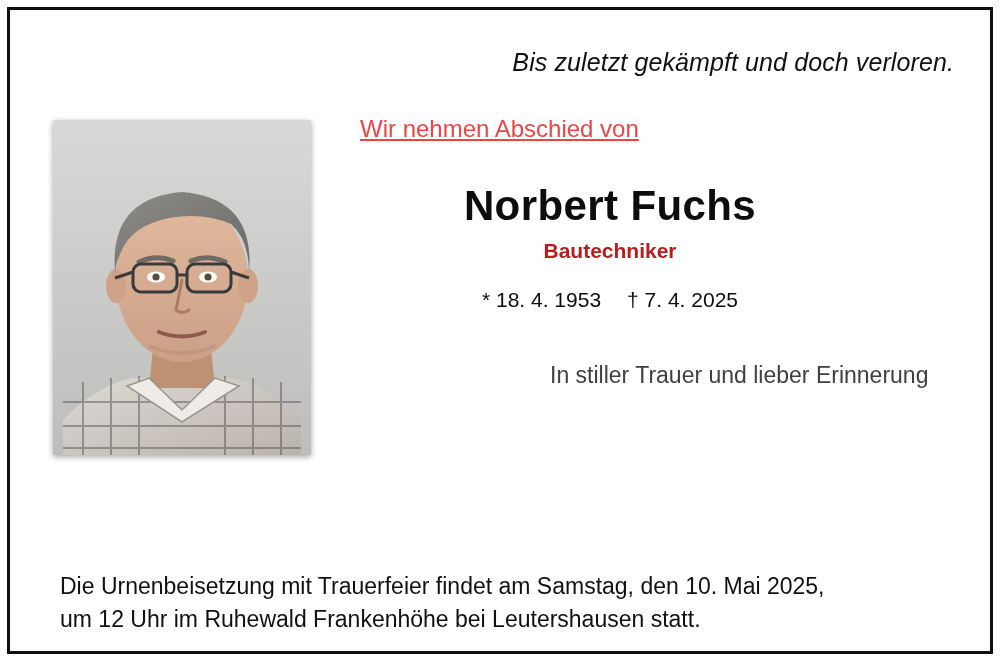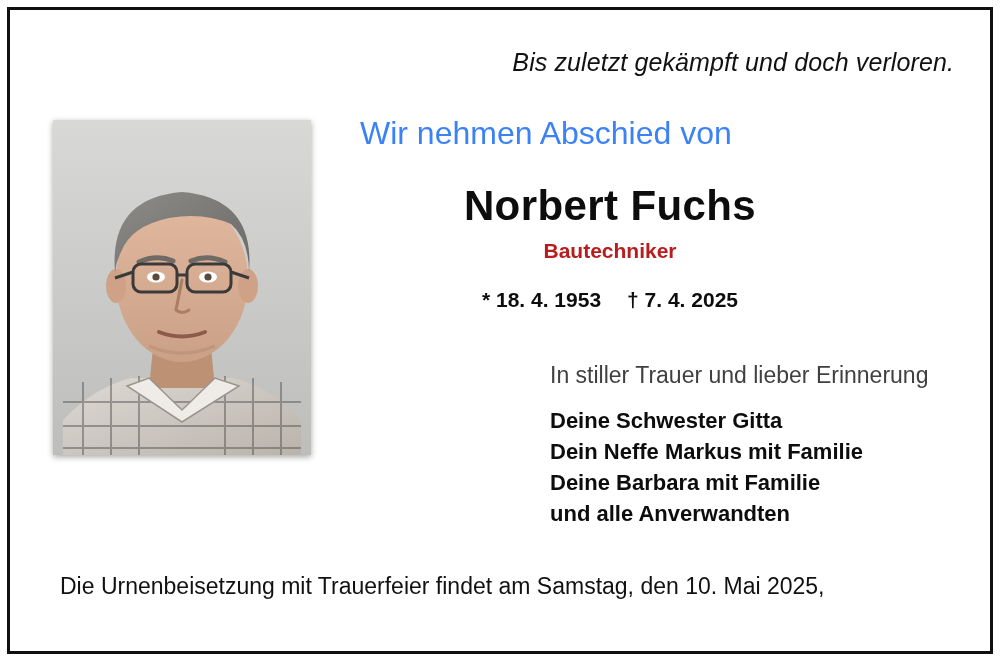--- a/index.html
+++ b/index.html
@@ -37,22 +37,23 @@
     text-align: right;
     font-style: italic;
     font-size: 25px;
     letter-spacing: 0.1px;
     color: #111;
   }
   .farewell {
     position: absolute;
     left: 350px;
     top: 105px;
-    font-size: 32px;
-    color: #3b82f6;
+    font-size: 24px;
+    color: #ef4444;
+    text-decoration: underline;
   }
   .portrait {
     position: absolute;
     left: 43px;
     top: 110px;
     width: 258px;
     height: 335px;
     background: #c9c9c9;
     box-shadow: 0 2px 6px rgba(0,0,0,0.35);
     overflow: hidden;
@@ -79,21 +80,21 @@
     font-weight: bold;
     color: #b91c1c;
   }
   .dates {
     position: absolute;
     left: 330px;
     right: 110px;
     top: 278px;
     text-align: center;
     font-size: 21px;
-    font-weight: bold;
+    font-weight: normal;
     color: #0d0d0d;
   }
   .dates .gap { display: inline-block; width: 26px; }
   .mourning-line {
     position: absolute;
     left: 540px;
     top: 352px;
     font-size: 23px;
     color: #404040;
   }
@@ -199,25 +200,20 @@
 
     <div class="name">Norbert Fuchs</div>
     <div class="profession">Bautechniker</div>
 
     <div class="dates">
       <span>* 18. 4. 1953</span><span class="gap"></span><span>† 7. 4. 2025</span>
     </div>
 
     <div class="mourning-line">In stiller Trauer und lieber Erinnerung</div>
 
-    <div class="family">
-      <div>Deine Schwester Gitta</div>
-      <div>Dein Neffe Markus mit Familie</div>
-      <div>Deine Barbara mit Familie</div>
-      <div>und alle Anverwandten</div>
-    </div>
 
     <div class="footer">
       <div>Die Urnenbeisetzung mit Trauerfeier findet am Samstag,  den 10. Mai 2025,</div>
+      <div>um 12 Uhr im Ruhewald Frankenhöhe bei Leutershausen statt.</div>
     </div>
 
   </div>
 </div>
 
 </body></html>

